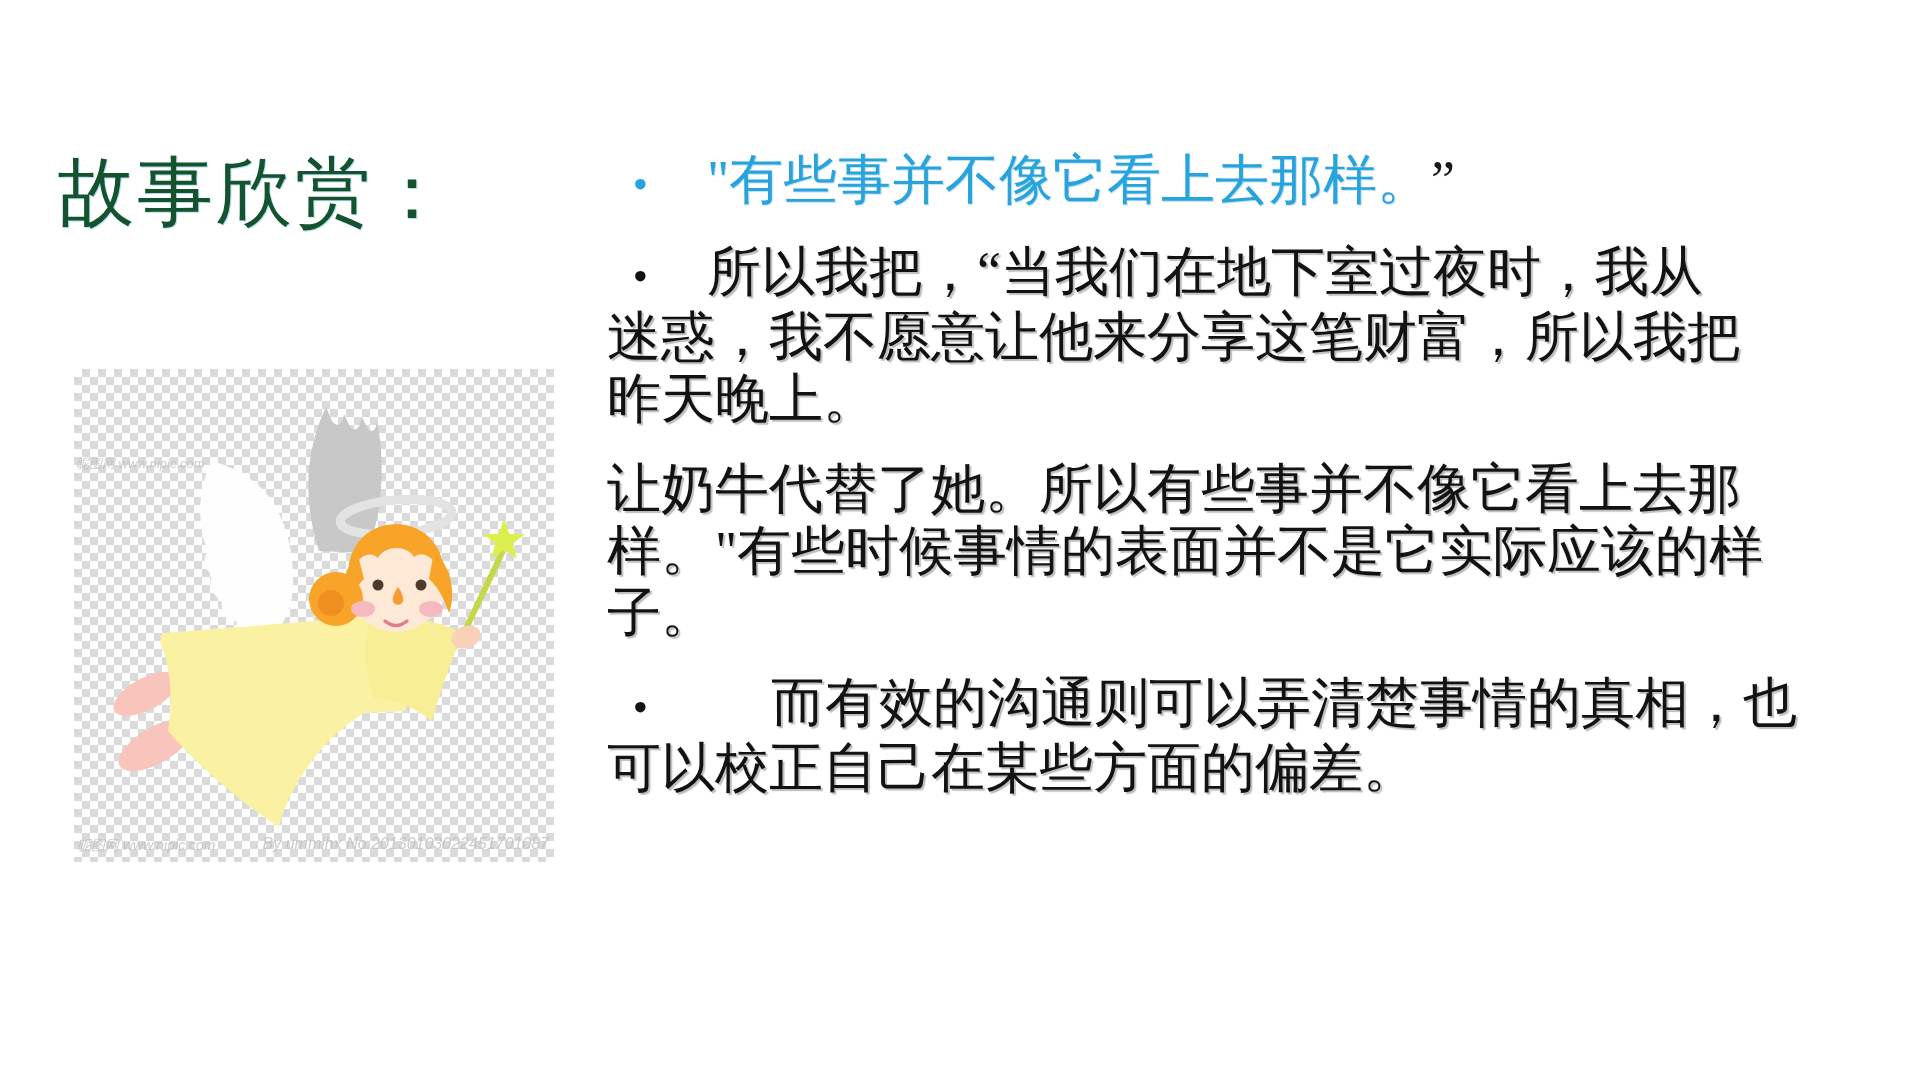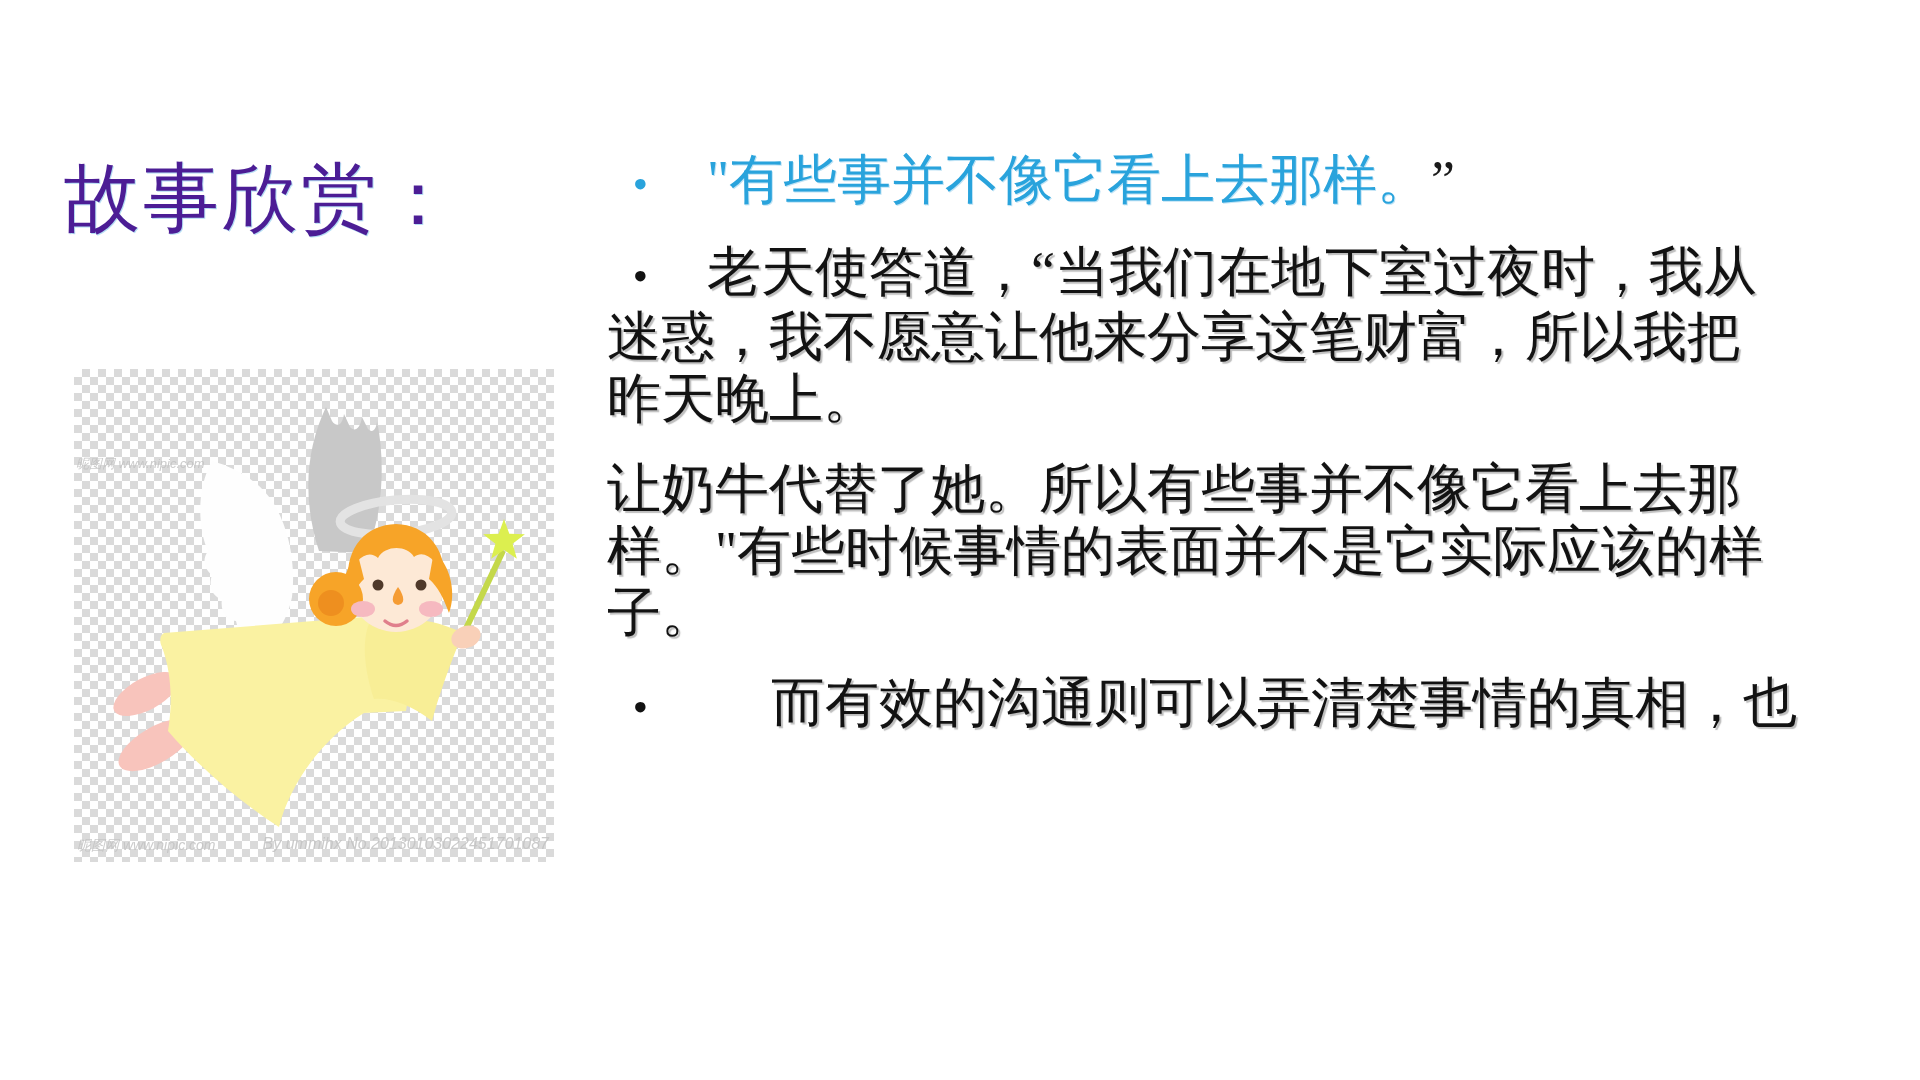--- a/index.html
+++ b/index.html
@@ -8,24 +8,24 @@
     background: #ffffff;
     overflow: hidden;
     font-family: "Liberation Serif", "DejaVu Serif", serif;
   }
   .slide { position: relative; width: 1920px; height: 1080px; background:#fff; }
 
   
   .title {
     position: absolute;
     left: 46px; top: 130px;
-    margin: 18px;
+    margin: 12px;
     font-size: 76px;
     font-weight: 400;
-    color: #4c1d95;
+    color: #14532d;
     letter-spacing: 3px;
     text-shadow: 1px 1px 0 rgba(120,195,235,0.55);
     white-space: nowrap;
   }
 
   
   .angel {
     position: absolute;
     left: 74px; top: 369px;
     width: 480px; height: 493px;
@@ -134,32 +134,33 @@
   <div class="content">
 
     <div class="para p1">
       <div class="line">
         <span class="bullet">●</span><span class="blue-text">"有些事并不像它看上去那样。</span><span class="black-quote">”</span>
       </div>
     </div>
 
     <div class="para p2">
       <div class="line">
-        <span class="bullet">●</span><span>老天使答道，“当我们在地下室过夜时，我从</span>
+        <span class="bullet">●</span><span>所以我把，“当我们在地下室过夜时，我从</span>
       </div>
       <div class="line">迷惑，我不愿意让他来分享这笔财富，所以我把</div>
       <div class="line">昨天晚上。</div>
     </div>
 
     <div class="para p3">
       <div class="line">让奶牛代替了她。所以有些事并不像它看上去那</div>
       <div class="line">样。"有些时候事情的表面并不是它实际应该的样</div>
       <div class="line">子。</div>
     </div>
 
     <div class="para p4">
       <div class="line">
         <span class="bullet">●</span><span>而有效的沟通则可以弄清楚事情的真相，也</span>
       </div>
+      <div class="line">可以校正自己在某些方面的偏差。</div>
     </div>
 
   </div>
 </div>
 
 </body></html>

